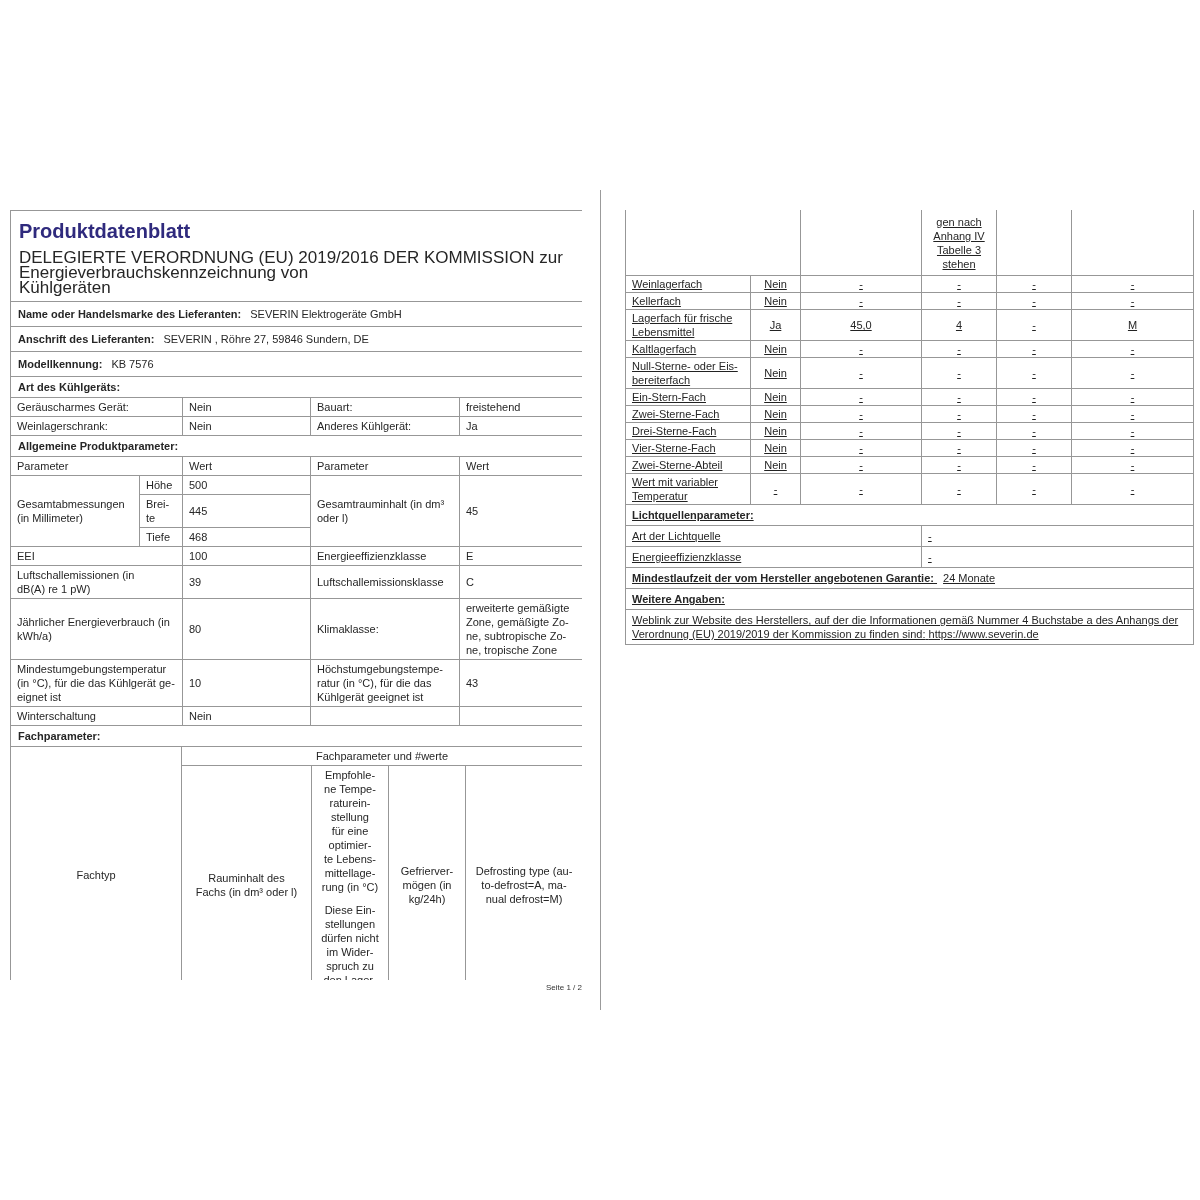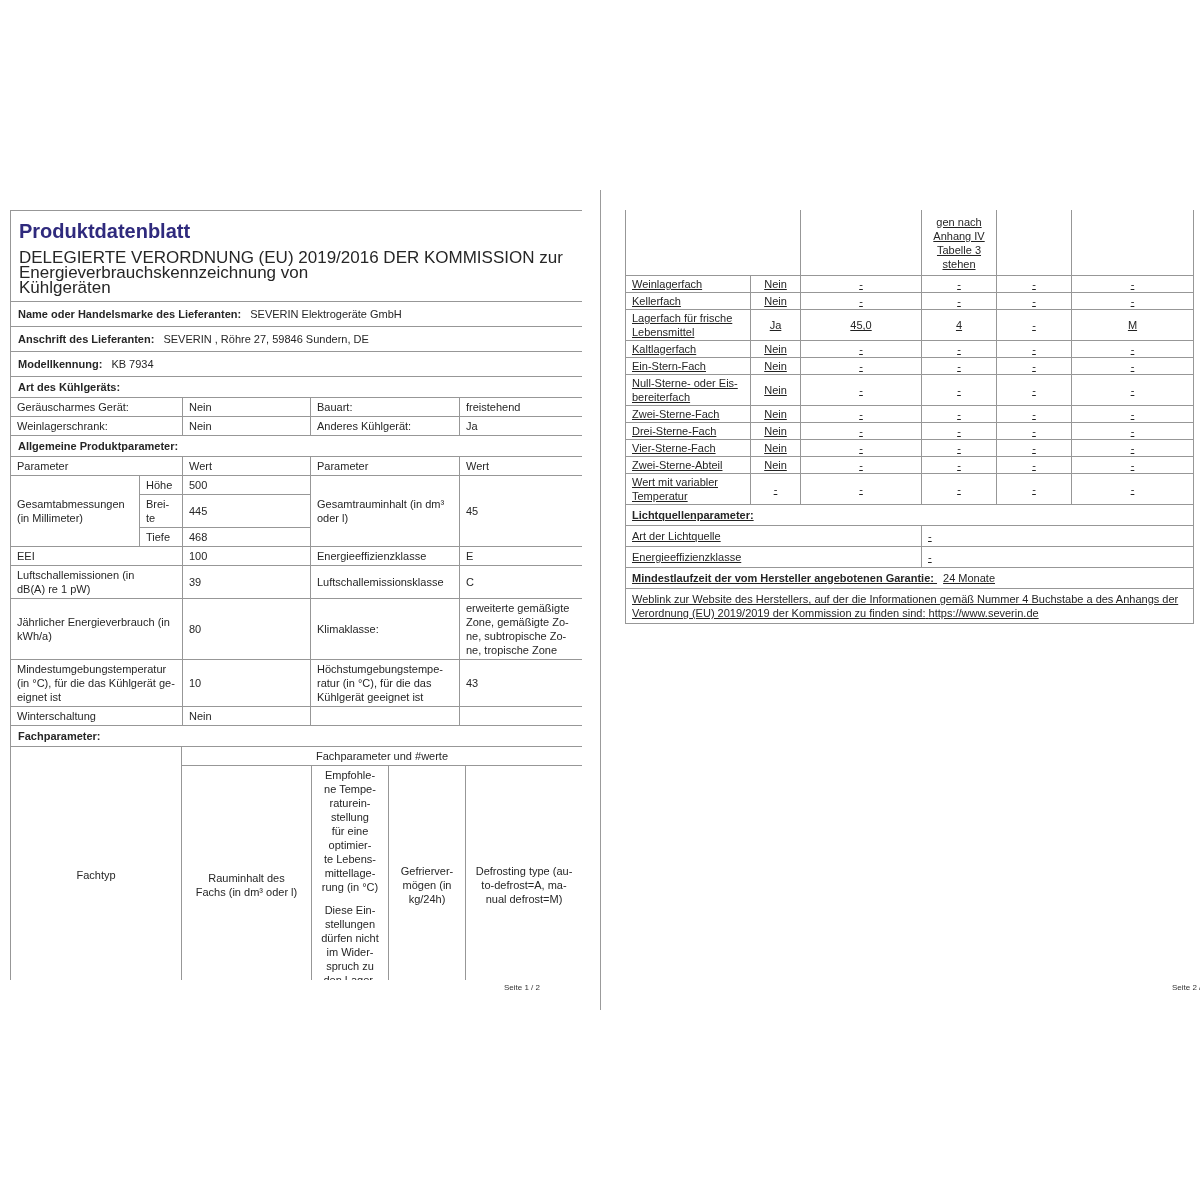--- a/index.html
+++ b/index.html
@@ -26,21 +26,21 @@
 
   #t2{margin-top:-1px;}
   #t2 td{vertical-align:middle;}
   .cut td{border-bottom:none;}
   .temp-head div{white-space:pre-line;}
   .temp-head .gap{margin-top:9px;}
 
   #t3 .nt td{border-top:none;height:63px;}
   #t3 td{padding:1px 6px;line-height:14px;}
   #t3 .light td{padding:3px 6px;}
-  .footer{position:absolute;top:983px;width:120px;font-size:8px;color:#333;text-align:center;}
+  .footer{position:absolute;top:983px;width:120px;font-size:8px;color:#333;text-align:right;}
   #footer1{left:462px;}
   #footer2{left:1130px;}
 </style>
 </head>
 <body>
 
 <div id="page-divider"></div>
 
 <div id="page1" class="page">
   <table id="t1">
@@ -69,21 +69,21 @@
     </tr>
     <tr class="inforow">
       <td colspan="5">
         <span class="b">Anschrift des Lieferanten:</span>
         <span class="val">SEVERIN , Röhre 27, 59846 Sundern, DE</span>
       </td>
     </tr>
     <tr class="inforow">
       <td colspan="5">
         <span class="b">Modellkennung:</span>
-        <span class="val">KB 7934</span>
+        <span class="val">KB 7576</span>
       </td>
     </tr>
     <tr class="sect">
       <td colspan="5" class="b">Art des Kühlgeräts:</td>
     </tr>
 
     <tr>
       <td colspan="2">Geräuscharmes Gerät:</td>
       <td>Nein</td>
       <td>Bauart:</td>
@@ -267,30 +267,30 @@
     </tr>
     <tr>
       <td class="pre">Kaltlagerfach</td>
       <td class="c">Nein</td>
       <td class="c">-</td>
       <td class="c">-</td>
       <td class="c">-</td>
       <td class="c">-</td>
     </tr>
     <tr>
-      <td class="pre">Ein-Stern-Fach</td>
-      <td class="c">Nein</td>
-      <td class="c">-</td>
-      <td class="c">-</td>
-      <td class="c">-</td>
-      <td class="c">-</td>
-    </tr>
-    <tr>
       <td class="pre">Null-Sterne- oder Eis-
 bereiterfach</td>
+      <td class="c">Nein</td>
+      <td class="c">-</td>
+      <td class="c">-</td>
+      <td class="c">-</td>
+      <td class="c">-</td>
+    </tr>
+    <tr>
+      <td class="pre">Ein-Stern-Fach</td>
       <td class="c">Nein</td>
       <td class="c">-</td>
       <td class="c">-</td>
       <td class="c">-</td>
       <td class="c">-</td>
     </tr>
     <tr>
       <td class="pre">Zwei-Sterne-Fach</td>
       <td class="c">Nein</td>
       <td class="c">-</td>
@@ -343,20 +343,23 @@
       <td colspan="3">Energieeffizienzklasse</td>
       <td colspan="3">-</td>
     </tr>
     <tr class="light">
       <td colspan="6">
         <span class="b">Mindestlaufzeit der vom Hersteller angebotenen Garantie:</span>
         <span class="val">24 Monate</span>
       </td>
     </tr>
     <tr class="light">
+      <td colspan="6" class="b">Weitere Angaben:</td>
+    </tr>
+    <tr class="light">
       <td colspan="6">
         <span>Weblink zur Website des Herstellers, auf der die Informationen gemäß Nummer 4 Buchstabe a des Anhangs der Verordnung (EU) 2019/2019 der Kommission zu finden sind:</span>
         <span>https://www.severin.de</span>
       </td>
     </tr>
   </tbody>
     </table>
 </div>
 
 <div id="footer1" class="footer">Seite 1 / 2</div>

